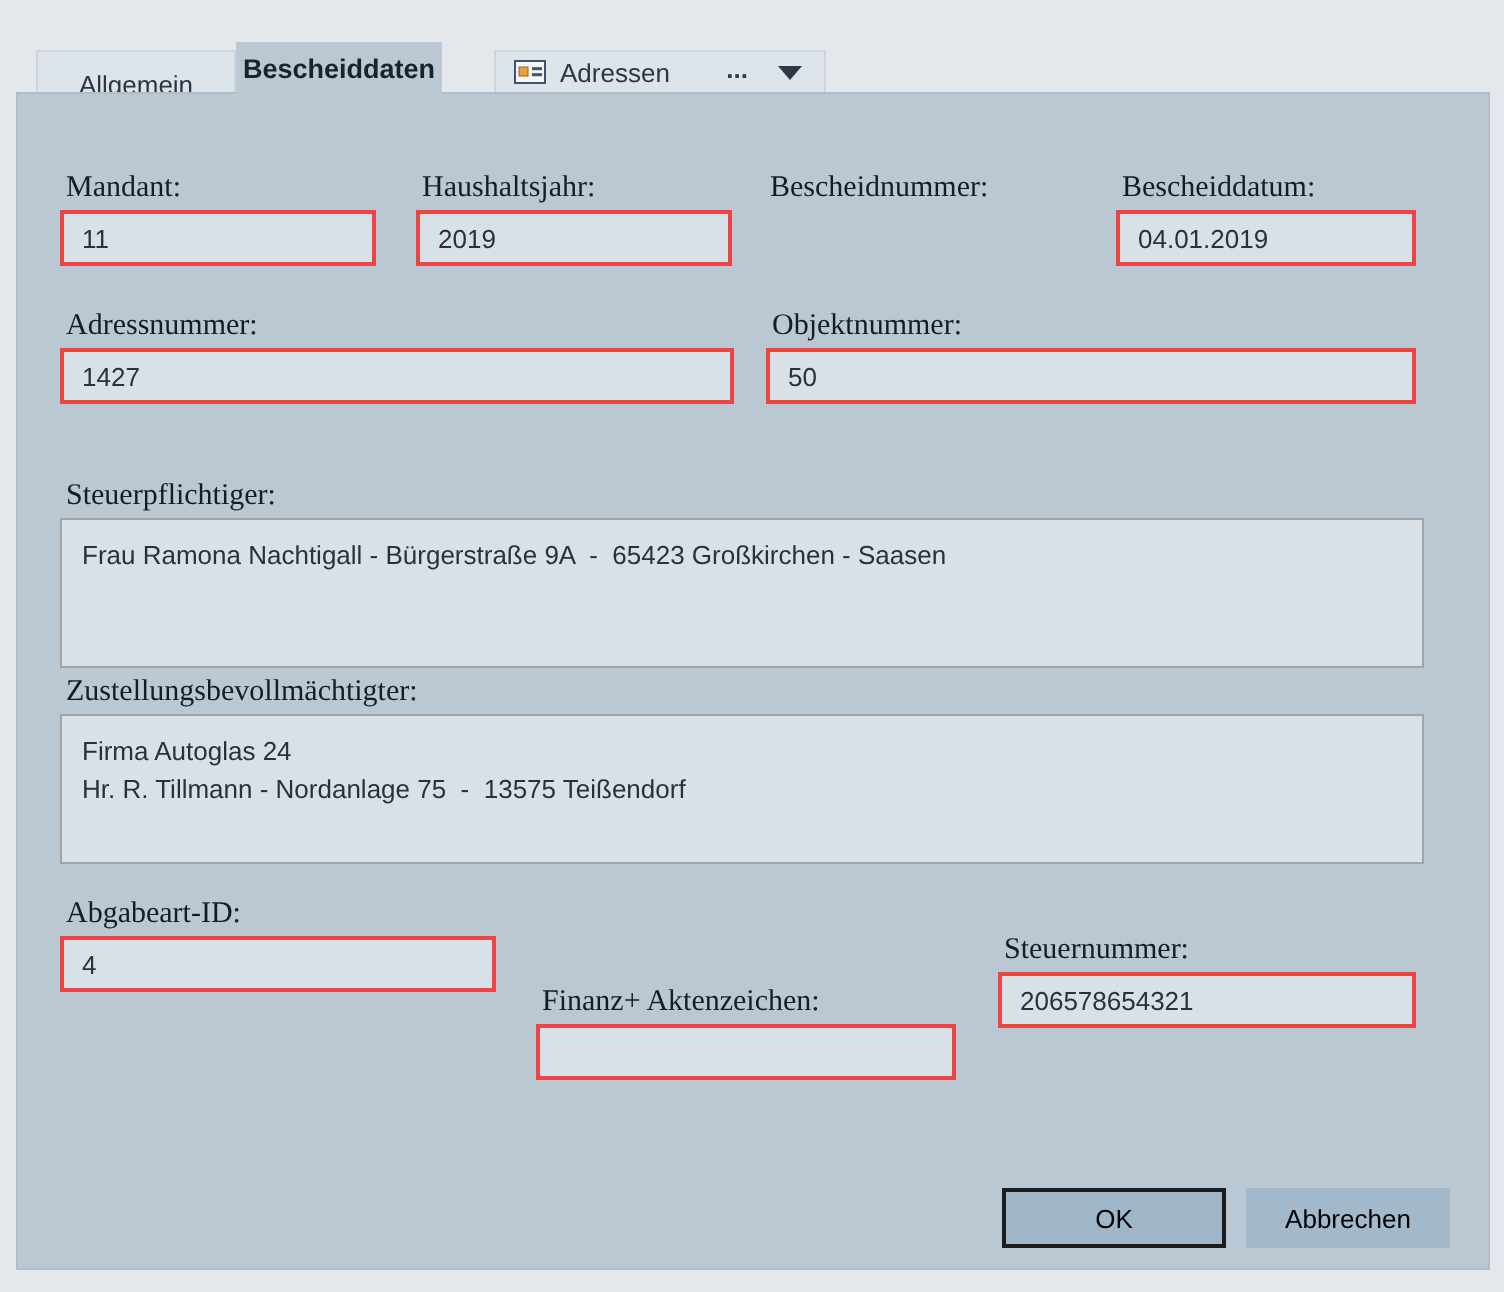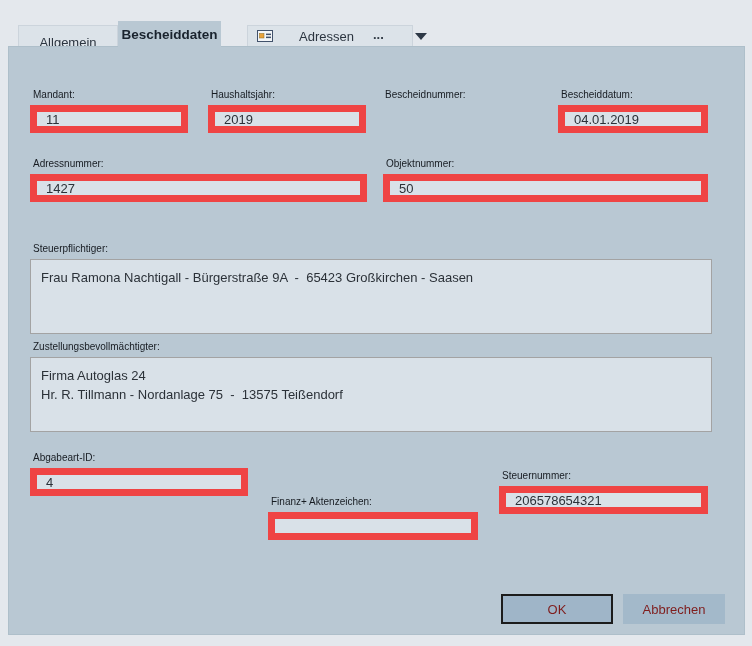--- a/index.html
+++ b/index.html
@@ -34,21 +34,20 @@
     border-color: #b9c8d3;
     font-weight: bold;
     font-size: 13.5px;
     color: #19232e;
     z-index: 2;
   }
   #tab-adressen-group {
     left: 247px; top: 25px; width: 166px; height: 21px;
     justify-content: flex-start;
     padding: 0 8px 0 9px;
-    gap: 19px;
   }
   #tab-adressen-group .adr-icon { margin-right: 7px; display: inline-flex; }
   #tab-adressen-group .adr-label { font-size: 13px; color: #2c3540; }
   .overflow-ellipsis {
     margin-left: auto;
     font-size: 13px;
     font-weight: 600;
     color: #333c46;
     padding-bottom: 4px;
   }
@@ -74,33 +73,34 @@
     box-sizing: border-box;
     background: #b9c8d3;
     border: 1px solid #aebfca;
     z-index: 1;
   }
 
   
   .field { position: absolute; z-index: 3; }
   .field-label {
     display: block;
-    font-size: 10px;
+    font-size: 15px;
     line-height: 15px;
     color: #171c22;
     margin: 0 0 3px 3px;
     white-space: nowrap;
+    font-family: Liberation Serif, serif;
   }
   .field input {
     display: block;
     box-sizing: border-box;
     width: 100%;
     height: 28px;
     background: #d9e1e8;
-    border: 7px solid #ef4444;
+    border: 2px solid #ef4444;
     font-family: "Liberation Sans", sans-serif;
     font-size: 13px;
     color: #2b3138;
     padding: 0 9px;
     outline: none;
   }
   .field textarea {
     display: block;
     box-sizing: border-box;
     width: 100%;
@@ -131,21 +131,21 @@
   .f-steuernummer   { left: 499px; top: 468px; width: 209px; }
 
   
   .btn {
     position: absolute;
     z-index: 3;
     box-sizing: border-box;
     height: 30px;
     font-family: "Liberation Sans", sans-serif;
     font-size: 13px;
-    color: #7f1d1d;
+    color: #000000;
     display: flex;
     align-items: center;
     justify-content: center;
     cursor: default;
   }
   #ok-button {
     left: 501px; top: 594px; width: 112px;
     background: #9fb5c8;
     border: 2px solid #1c1c1c;
   }

